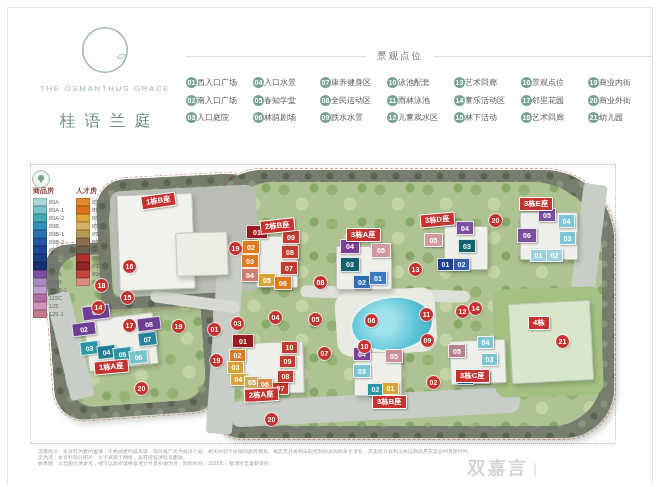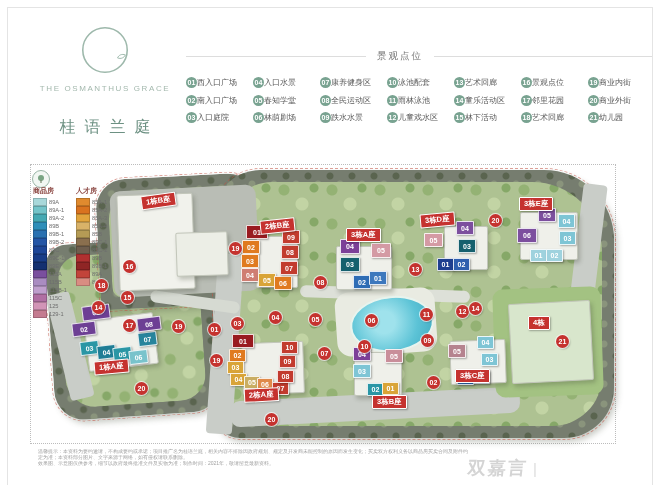--- a/index.html
+++ b/index.html
@@ -4,21 +4,21 @@
 <style>
   html,body{margin:0;padding:0;background:#fff;}
   #page{position:relative;width:660px;height:487px;background:#fff;overflow:hidden;
         font-family:"Liberation Sans","DejaVu Sans",sans-serif;}
   .frame{position:absolute;inset:7px 7px 2px 7px;border:1px solid #e4e4e4;border-bottom:none;pointer-events:none;}
 
   
   .brand{position:absolute;left:38px;top:22px;width:134px;text-align:center;}
   .brand-mark{display:block;margin:0 auto;}
   .brand-en{font-size:8px;letter-spacing:1.6px;color:#a3b8ad;margin-top:4px;white-space:nowrap;}
-  .brand-cn{font-size:16px;letter-spacing:9px;color:#6d9183;margin-top:24px;padding-left:9px;white-space:nowrap;}
+  .brand-cn{font-size:16px;letter-spacing:9px;color:#6d9183;margin-top:18px;padding-left:9px;white-space:nowrap;}
 
   
   .lgd-title{position:absolute;top:50px;left:372px;width:56px;text-align:center;
              font-size:9.5px;letter-spacing:2px;color:#6f6f6f;}
   .lgd-line{position:absolute;top:56px;height:1px;background:#ddd;}
   .lgd-line.l{left:186px;width:180px;}
   .lgd-line.r{left:434px;width:218px;}
   .lgd-grid{position:absolute;left:186px;top:74px;display:grid;
             grid-template-rows:repeat(3,17.5px);grid-auto-flow:column;
             grid-auto-columns:67px;align-items:center;}

